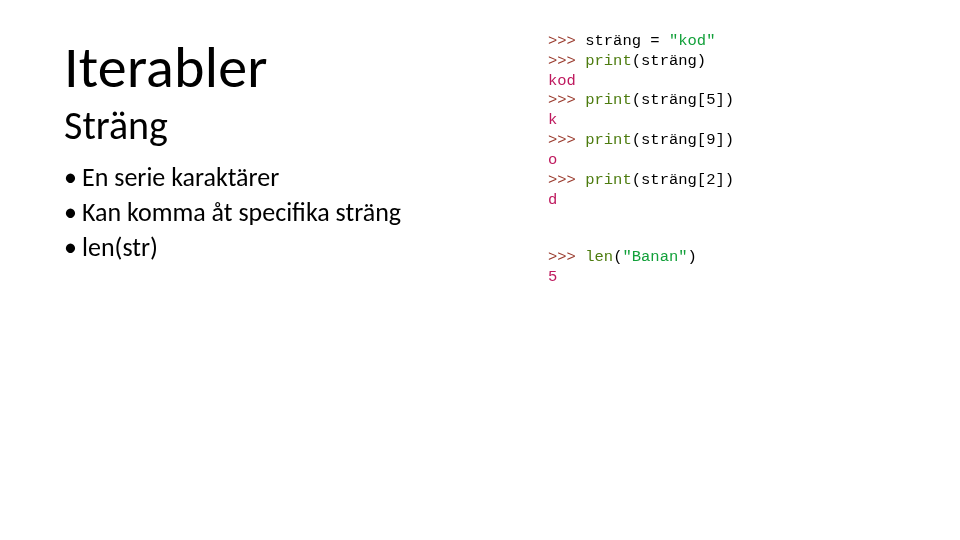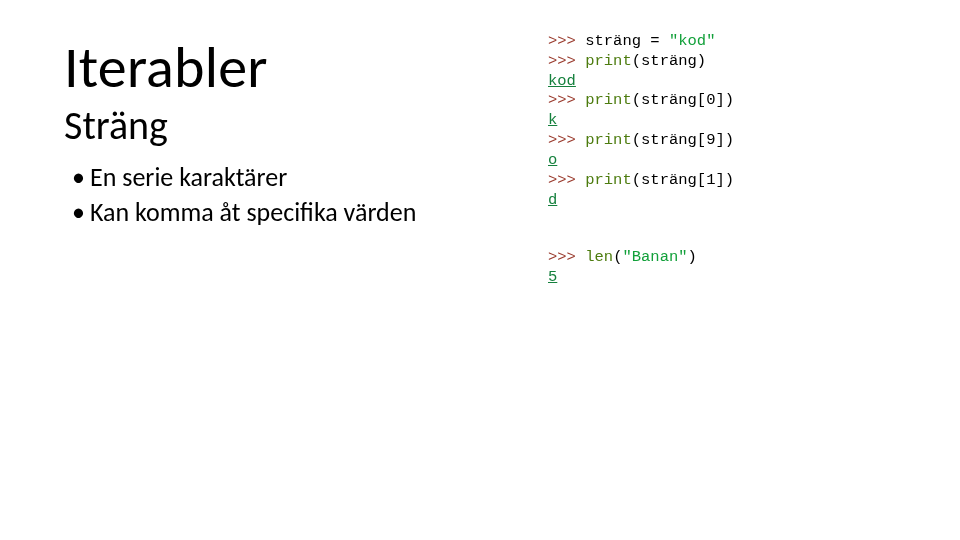--- a/index.html
+++ b/index.html
@@ -29,21 +29,21 @@
     line-height: 1.05;
     margin: 0 0 2px 0;
     letter-spacing: 0.2px;
   }
   .subtitle {
     font-size: 40px;
     font-weight: 400;
     margin: 0 0 10px 0;
   }
   .bullets {
-    margin: 8px;
+    margin: 0;
     padding: 0;
     list-style: none;
   }
   .bullets li {
     font-size: 26px;
     line-height: 1.35;
     position: relative;
     padding-left: 18px;
   }
   .bullets li::before {
@@ -61,48 +61,49 @@
     font-size: 15.5px;
     line-height: 1.28;
   }
   .code-block {
     margin-bottom: 38px;
     white-space: pre;
   }
   .prompt { color: #9a3b2e; }   
   .func   { color: #4d7c0f; }   
   .str    { color: #12a03a; }   
-  .out    { color: #15803d; text-decoration: underline; }   
+  .out    { color: #be185d; }   
   .plain  { color: #000; }
   .eq     { color: #000; }
 </style>
 </head>
 <body>
 
 <div class="slide">
 
   <div class="text-col">
     <h1 class="title">Iterabler</h1>
     <h2 class="subtitle">Sträng</h2>
     <ul class="bullets">
       <li>En serie karaktärer</li>
-      <li>Kan komma åt specifika värden</li>
+      <li>Kan komma åt specifika sträng</li>
+      <li>len(str)</li>
     </ul>
   </div>
 
   <div class="code-col">
 
     <div class="code-block"><span class="prompt">&gt;&gt;&gt; </span><span class="plain">sträng </span><span class="eq">= </span><span class="str">"kod"</span>
 <span class="prompt">&gt;&gt;&gt; </span><span class="func">print</span><span class="plain">(sträng)</span>
 <span class="out">kod</span>
-<span class="prompt">&gt;&gt;&gt; </span><span class="func">print</span><span class="plain">(sträng[0])</span>
+<span class="prompt">&gt;&gt;&gt; </span><span class="func">print</span><span class="plain">(sträng[5])</span>
 <span class="out">k</span>
 <span class="prompt">&gt;&gt;&gt; </span><span class="func">print</span><span class="plain">(sträng[9])</span>
 <span class="out">o</span>
-<span class="prompt">&gt;&gt;&gt; </span><span class="func">print</span><span class="plain">(sträng[1])</span>
+<span class="prompt">&gt;&gt;&gt; </span><span class="func">print</span><span class="plain">(sträng[2])</span>
 <span class="out">d</span></div>
 
     <div class="code-block"><span class="prompt">&gt;&gt;&gt; </span><span class="func">len</span><span class="plain">(</span><span class="str">"Banan"</span><span class="plain">)</span>
 <span class="out">5</span></div>
 
   </div>
 
 </div>
 
 </body></html>

